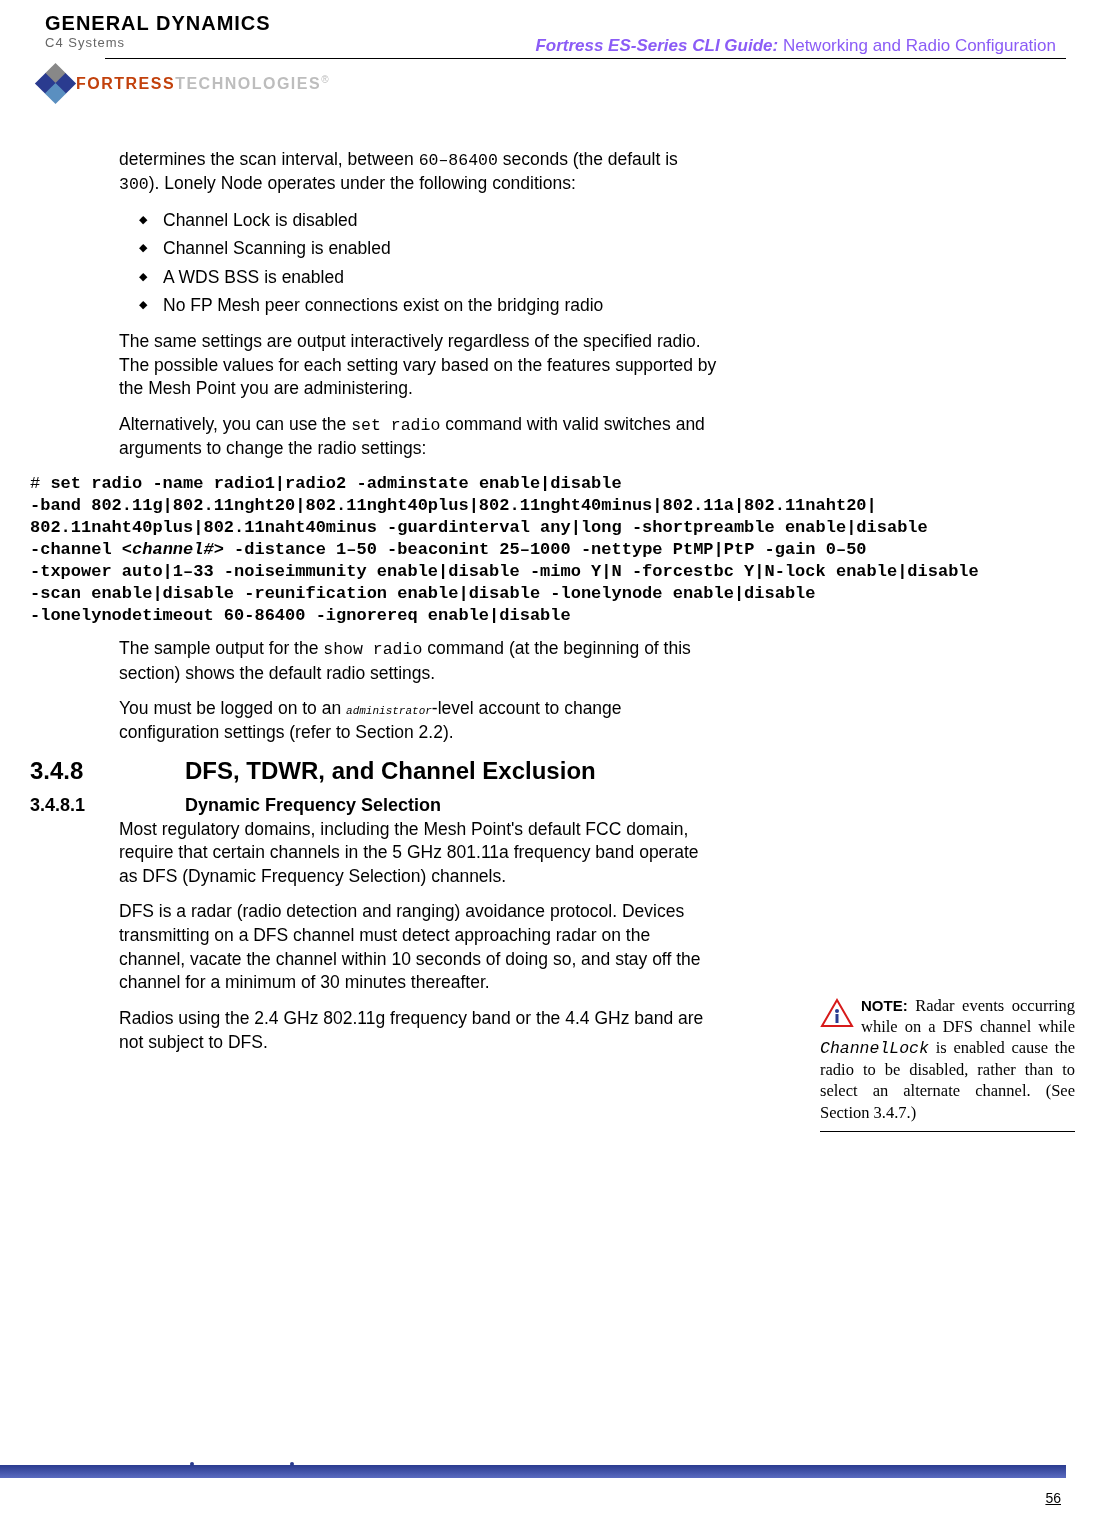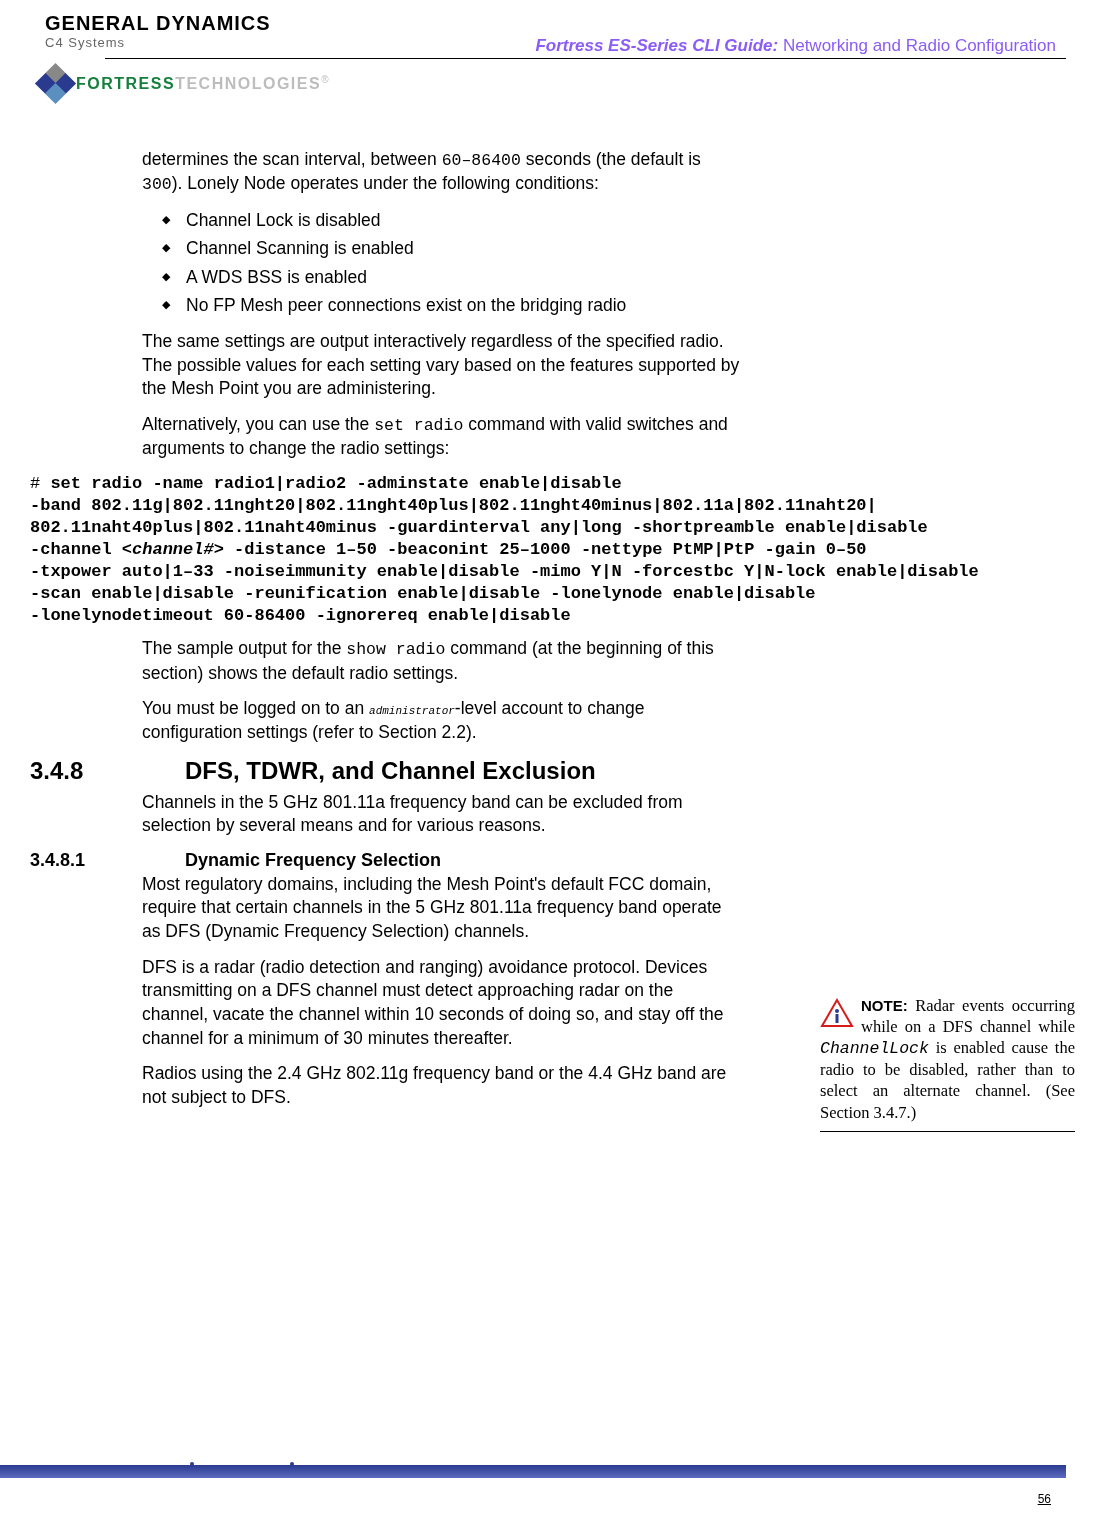--- a/index.html
+++ b/index.html
@@ -73,31 +73,31 @@
   .fortress-diamond .d {
     position: absolute;
     width: 15px;
     height: 15px;
     transform: rotate(45deg);
   }
   .fortress-text {
     font-size: 16px;
     letter-spacing: 1.5px;
   }
-  .fortress-text .b { font-weight: 900; color: #15803d; }
+  .fortress-text .b { font-weight: 900; color: #c2410c; }
   .fortress-text .g { color: #bdbdbd; font-weight: 700; }
   .fortress-text .r { font-size: 10px; vertical-align: super; color: #bdbdbd; }
 
   .content {
     position: relative;
     padding-top: 30px;
   }
   .main-col {
     width: 600px;
-    margin-left: 112px;
+    margin-left: 89px;
     font-size: 17.5px;
     line-height: 1.35;
   }
   .main-col p { margin: 0 0 12px 0; }
   .code-inline { font-family: "Courier New", monospace; font-size: 16.5px; }
   .code-inline-it { font-family: "Courier New", monospace; font-size: 11px; font-style: italic; }
   ul.diamond {
     list-style: none;
     margin: 6px 0 12px 0;
     padding: 0 0 0 26px;
@@ -204,23 +204,23 @@
   .footer-bar .dot {
     position: absolute;
     bottom: 12px;
     width: 4px;
     height: 4px;
     background: #2a3b8f;
     border-radius: 50%;
   }
   .page-num {
     position: absolute;
-    right: 45px;
+    right: 35px;
     bottom: 20px;
-    font-size: 12px;
+    font-size: 14px;
     text-decoration: underline;
   }
 </style>
 </head>
 <body>
 
 <div class="page">
 
   <div class="header-area">
     <div class="logo-gd">
@@ -276,23 +276,20 @@
       </p>
       <p>
         <span>You must be logged on to an </span><span class="code-inline-it">administrator</span><span>-level account to change configuration settings (refer to Section 2.2).</span>
       </p>
     </div>
 
     <div class="section-row">
       <div class="section-num">3.4.8</div>
       <div class="section-title">DFS, TDWR, and Channel Exclusion</div>
     </div>
-    <div class="main-col">
-      <p>Channels in the 5 GHz 801.11a frequency band can be excluded from selection by several means and for various reasons.</p>
-    </div>
 
     <div class="subsection-row">
       <div class="sub-num">3.4.8.1</div>
       <div class="sub-title">Dynamic Frequency Selection</div>
     </div>
     <div class="main-col">
       <p>Most regulatory domains, including the Mesh Point's default FCC domain, require that certain channels in the 5 GHz 801.11a frequency band operate as DFS (Dynamic Frequency Selection) channels.</p>
       <p>DFS is a radar (radio detection and ranging) avoidance protocol. Devices transmitting on a DFS channel must detect approaching radar on the channel, vacate the channel within 10 seconds of doing so, and stay off the channel for a minimum of 30 minutes thereafter.</p>
       <p>Radios using the 2.4 GHz 802.11g frequency band or the 4.4 GHz band are not subject to DFS.</p>
     </div>

